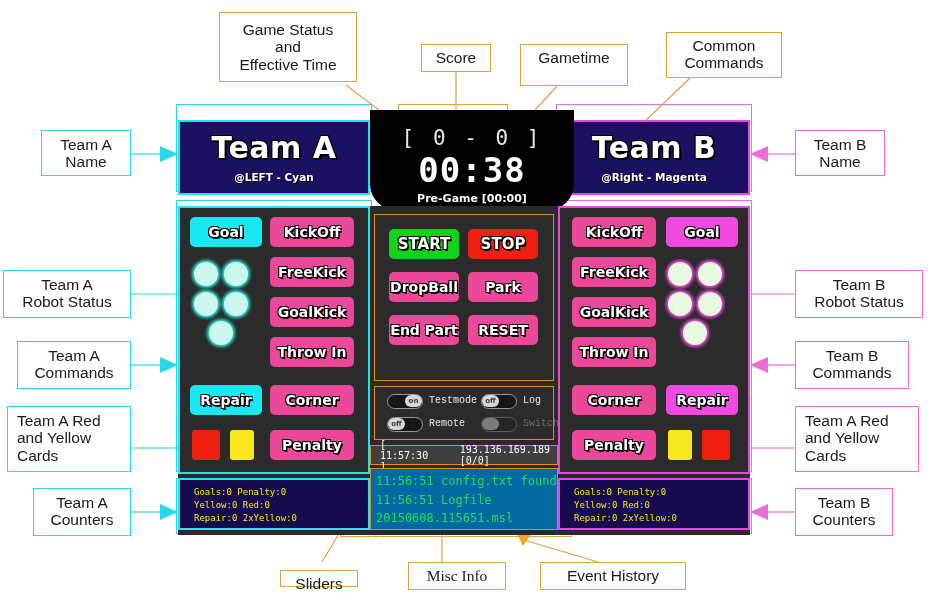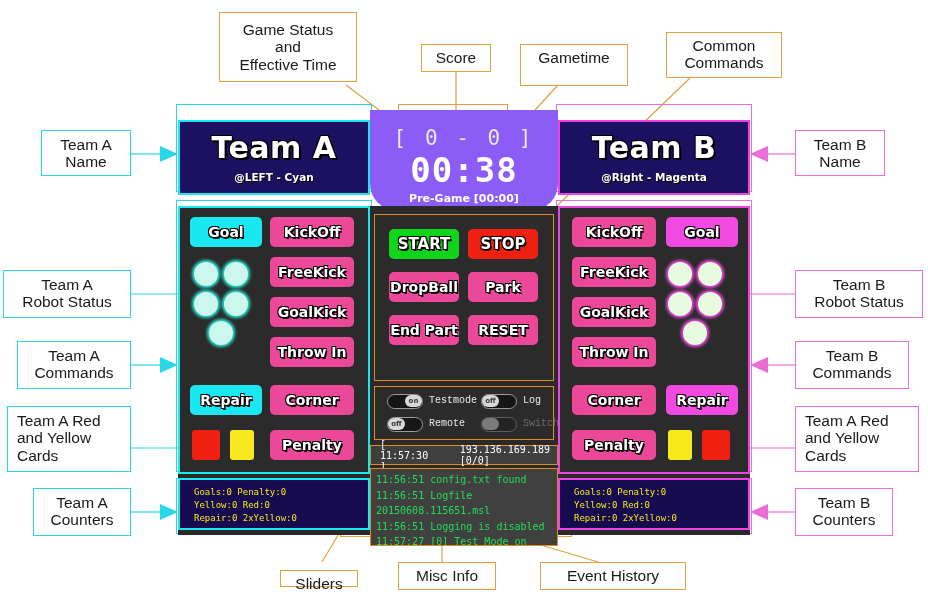--- a/index.html
+++ b/index.html
@@ -29,22 +29,22 @@
            box-sizing:border-box;color:#fff;text-align:center;}
   .teamhdr.a{left:0px;width:192px;border:2px solid #1ae8f0;}
   .teamhdr.b{left:380px;width:192px;border:2px solid #ef41e8;}
   .teamname{font-family:"DejaVu Sans",sans-serif;font-weight:bold;font-size:30px;
             letter-spacing:.5px;margin-top:8px;
             text-shadow:2px 2px 0 #000,-1px -1px 0 #000,1px -1px 0 #000,-1px 1px 0 #000;}
   .teamsub{font-family:"DejaVu Sans",sans-serif;font-weight:bold;font-size:10.5px;
            margin-top:6px;text-shadow:1px 1px 0 #000;}
 
   
-  .centerTop{position:absolute;left:192px;top:0px;width:188px;height:100px;
-             background:#8b5cf6;border-radius:0 0 26px 26px;overflow:hidden;text-decoration:underline;}
+  .centerTop{position:absolute;left:192px;top:0px;width:204px;height:100px;
+             background:#000000;border-radius:0 0 26px 26px;overflow:hidden;text-decoration:underline;}
   .scoreline{position:absolute;top:16px;left:0;width:100%;text-align:center;
              color:#e8e8e8;font-family:"DejaVu Sans Mono",monospace;
              font-size:21px;letter-spacing:3px;}
   .clock{position:absolute;top:40px;left:0;width:100%;text-align:center;
          color:#ffffff;font-family:"DejaVu Sans Mono",monospace;font-weight:bold;
          font-size:34px;letter-spacing:1px;}
   .gstatus{position:absolute;top:82px;left:0;width:100%;text-align:center;
            color:#ffffff;font-family:"DejaVu Sans",sans-serif;font-weight:bold;
            font-size:11px;}
 
@@ -97,23 +97,23 @@
   .tlab{position:absolute;color:#e8e8e8;font-family:Liberation Mono, monospace;
         font-size:10px;}
   .tlab.dis{color:#6d6d6d;}
 
   .counters{position:absolute;top:272px;width:192px;height:52px;background:#160b4e;
             box-sizing:border-box;font-family:"DejaVu Sans Mono",monospace;
             font-size:9px;line-height:1.45;padding:6px 0 0 14px;}
   .counters.a{left:0;border:2px solid #1ae8f0;color:#f7e91d;}
   .counters.b{left:380px;border:2px solid #ef41e8;color:#f7e91d;}
 
-  .history{position:absolute;left:192px;top:262px;width:188px;height:78px;
-           background:#404040;border:1.5px solid #e08a20;box-sizing:border-box;
-           font-family:"DejaVu Sans Mono",monospace;font-size:10px;color:#22dd55;
+  .history{position:absolute;left:192px;top:262px;width:188px;height:62px;
+           background:#0369a1;border:1.5px solid #e08a20;box-sizing:border-box;
+           font-family:"DejaVu Sans Mono",monospace;font-size:12px;color:#22dd55;
            line-height:1.55;padding:3px 0 0 5px;overflow:hidden;}
 </style>
 </head>
 <body>
 
 <svg class="lines">
 
   <line x1="346" y1="85" x2="400" y2="126" stroke="#e0a23c" stroke-width="1.2"></line>
   <line x1="456" y1="72" x2="456" y2="120" stroke="#e0a23c" stroke-width="1.2"></line>
   <polygon points="451,118 461,118 456,132" fill="#f5a21e"></polygon>
@@ -185,21 +185,21 @@
 Robot Status</div>
 <div class="anno mg" style="left:795px;top:341px;width:114px;height:48px;padding-top:5px;">Team B
 Commands</div>
 <div class="anno mg" style="left:795px;top:406px;width:124px;height:66px;padding-top:5px;text-align:left;padding-left:9px;">Team A Red
 and Yellow
 Cards</div>
 <div class="anno mg" style="left:795px;top:488px;width:98px;height:48px;padding-top:5px;">Team B
 Counters</div>
 
 <div class="anno or" style="left:280px;top:562px;width:78px;height:17px;padding-top:4px;margin-top:8px;">Sliders</div>
-<div class="anno or" style="left:398px;top:562px;width:98px;height:28px;padding-top:4px;">Misc Info</div>
+<div class="anno or" style="left:408px;top:562px;width:98px;height:28px;padding-top:4px;font-family:Liberation Serif, serif;">Misc Info</div>
 <div class="anno or" style="left:540px;top:562px;width:146px;height:28px;padding-top:4px;">Event History</div>
 
 <div id="app">
 
   <div class="teamhdr a">
     <div class="teamname">Team A</div>
     <div class="teamsub">@LEFT - Cyan</div>
   </div>
   <div class="teamhdr b">
     <div class="teamname">Team B</div>

